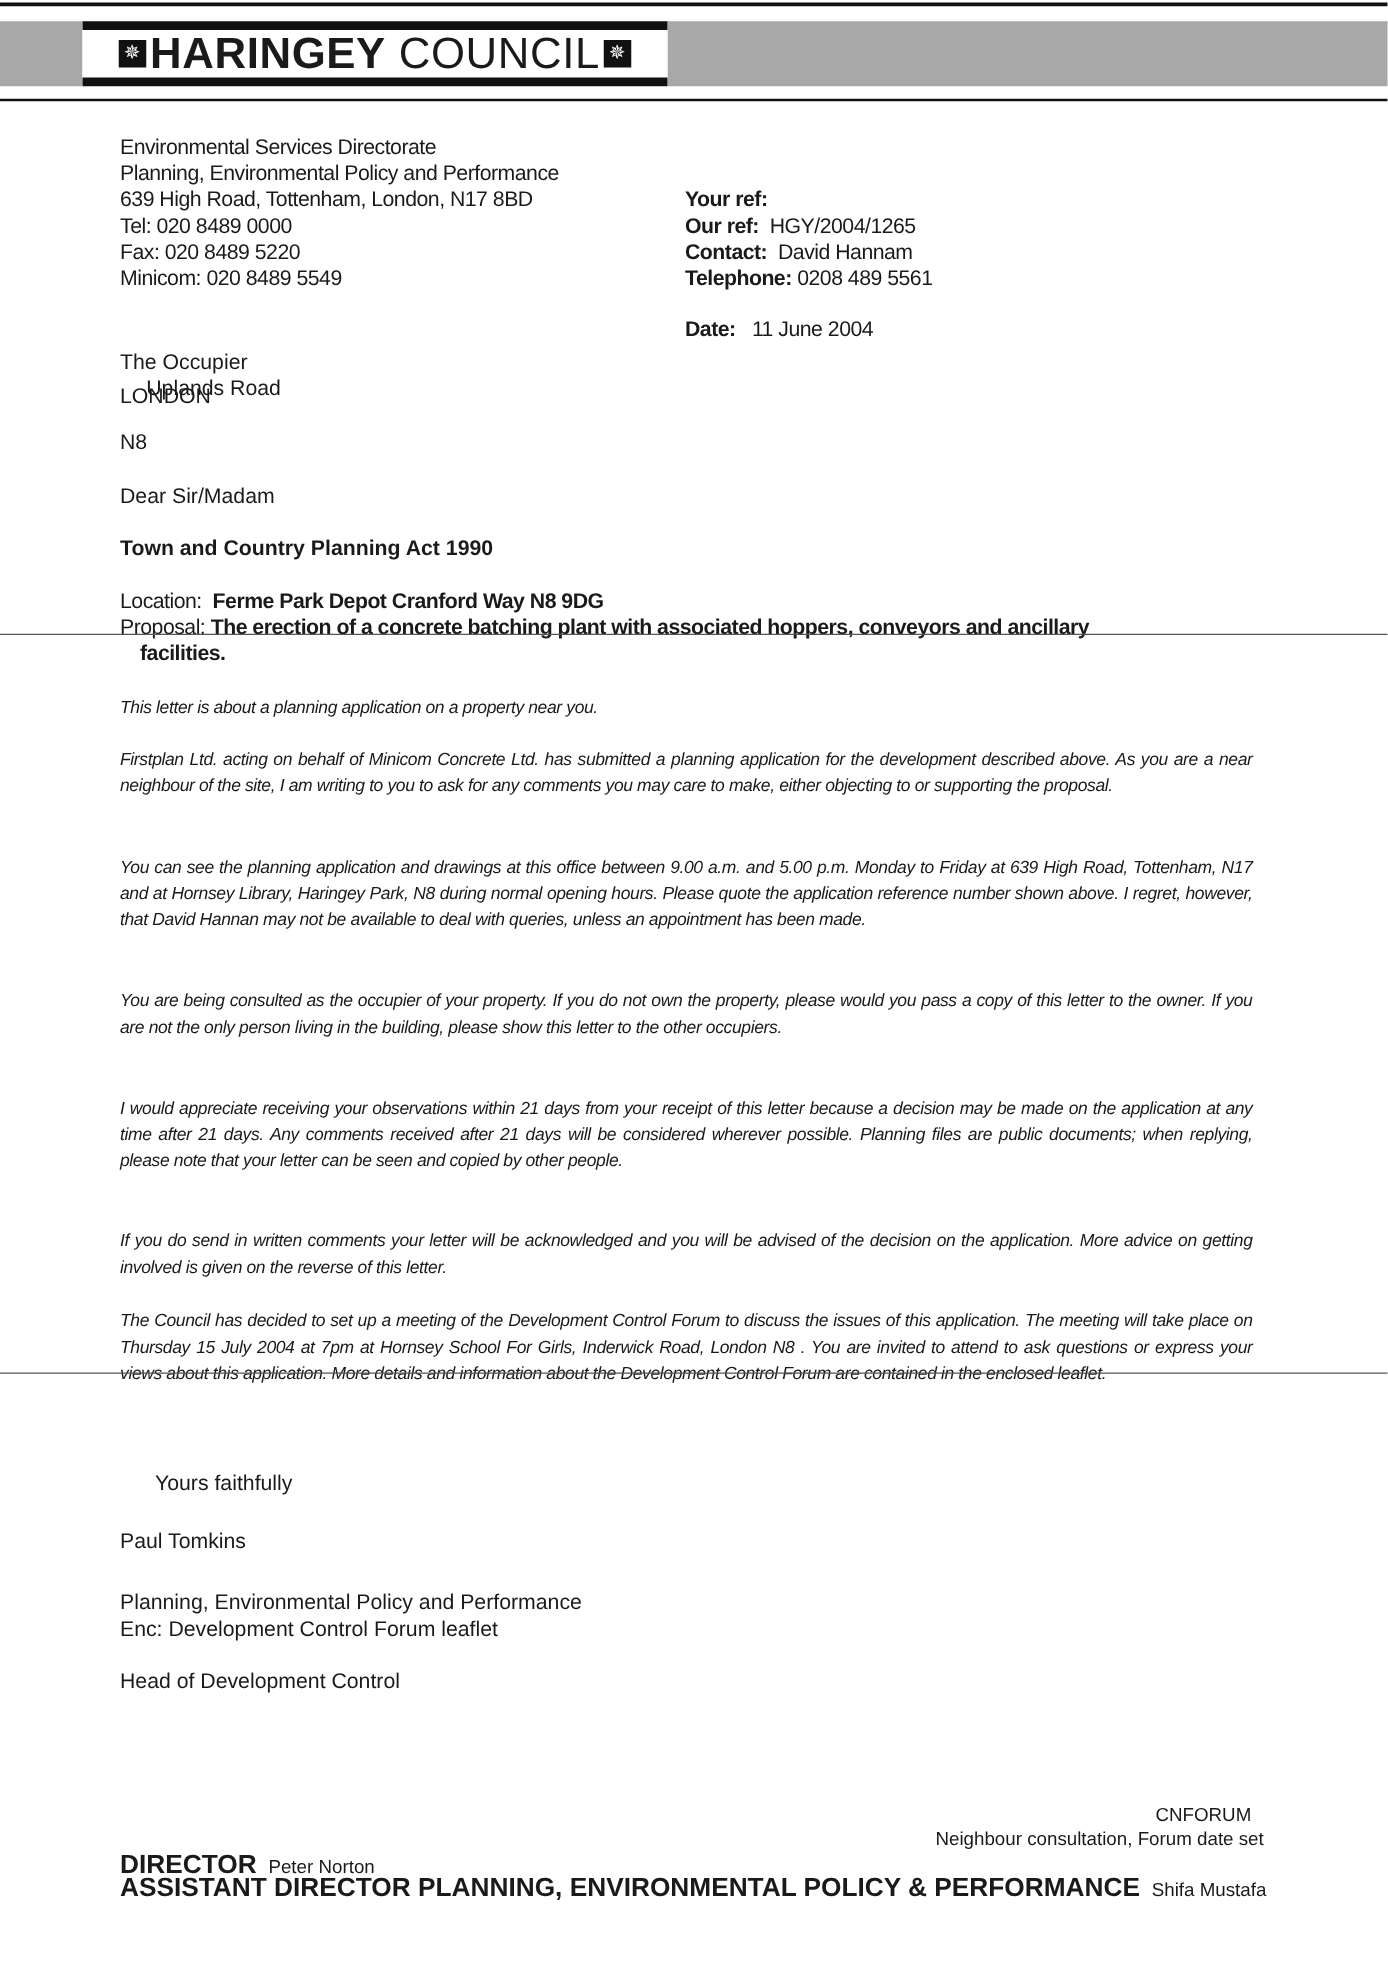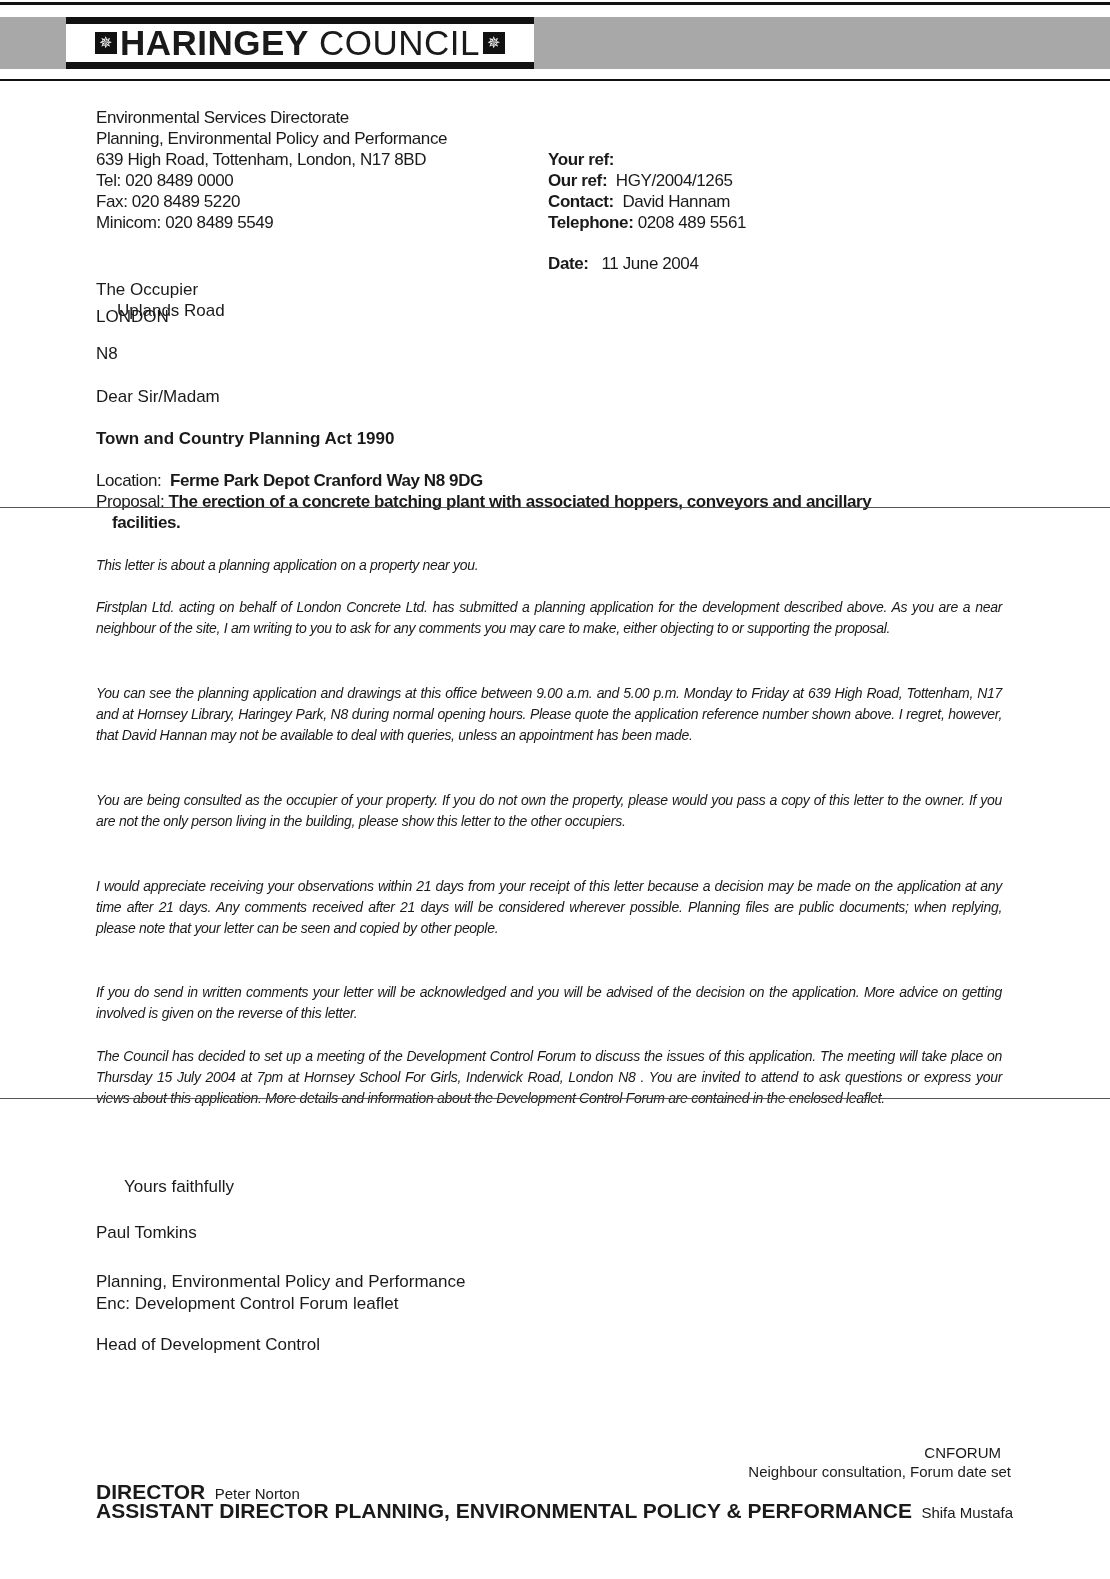--- a/index.html
+++ b/index.html
@@ -94,21 +94,21 @@
   <span class="bold">Ferme Park Depot Cranford Way N8  9DG</span>
 </div>
 <div class="t narrow" style="left:96px; top:491px; width:906px;">
   <span>Proposal:</span>
   <span class="bold">The erection of a concrete batching plant with associated hoppers, conveyors and ancillary</span>
 </div>
 <div class="t narrow bold" style="left:112px; top:512px;">facilities.</div>
 <div class="strike-line" style="left:0; top:507px; width:1110px;"></div>
 
 <div class="para" style="top:555px;">This letter is about a planning application on a property near you.</div>
-<div class="para" style="top:597px;">Firstplan Ltd.  acting on behalf of London Concrete Ltd.   has submitted a planning application for the development described above.  As you are a near neighbour of the site, I am writing to you to ask for any comments you may care to make, either objecting to or supporting the proposal.</div>
+<div class="para" style="top:597px;">Firstplan Ltd.  acting on behalf of Minicom Concrete Ltd.   has submitted a planning application for the development described above.  As you are a near neighbour of the site, I am writing to you to ask for any comments you may care to make, either objecting to or supporting the proposal.</div>
 <div class="para" style="top:683px;">You can see the planning application and drawings at this office between 9.00 a.m. and 5.00 p.m. Monday to Friday at 639 High Road, Tottenham, N17 and at Hornsey  Library, Haringey Park, N8 during normal opening hours.  Please quote the application reference number shown above.  I regret, however, that David Hannan may not be available to deal with queries, unless an appointment has been made.</div>
 <div class="para" style="top:790px;">You are being consulted as the occupier of your property.  If you do not own the property, please would you pass a copy of this letter to the owner.  If you are not the only person living in the building, please show this letter to the other occupiers.</div>
 <div class="para" style="top:876px;">I would appreciate receiving your observations within 21 days from your receipt of this letter because a decision may be made on the application at any time after 21 days.   Any comments received after 21 days will be considered wherever possible.  Planning files are public documents; when replying, please note that your letter can be seen and copied by other people.</div>
 <div class="para" style="top:982px;">If you do send in written comments your letter will be acknowledged and you will be advised of the decision on the application.  More advice on getting involved is given on the reverse of this letter.</div>
 <div class="para" style="top:1046px;">The Council has decided to set up a meeting of the Development Control Forum to discuss the issues of this application.  The meeting will take place on Thursday  15 July 2004 at 7pm at  Hornsey School For Girls, Inderwick Road, London N8 . You are invited to attend to ask questions or express your views about this application.  More details and information about the Development Control Forum are contained in the enclosed leaflet.</div>
 <div class="strike-line" style="left:0; top:1098px; width:1110px;"></div>
 
 <div class="t" style="left:96px; top:1176px;margin-left:28px;">Yours faithfully</div>
 <div class="t" style="left:96px; top:1222px;">Paul Tomkins</div>
 <div class="t" style="left:96px; top:1304px;margin-top:30px;">Head of Development Control</div>

